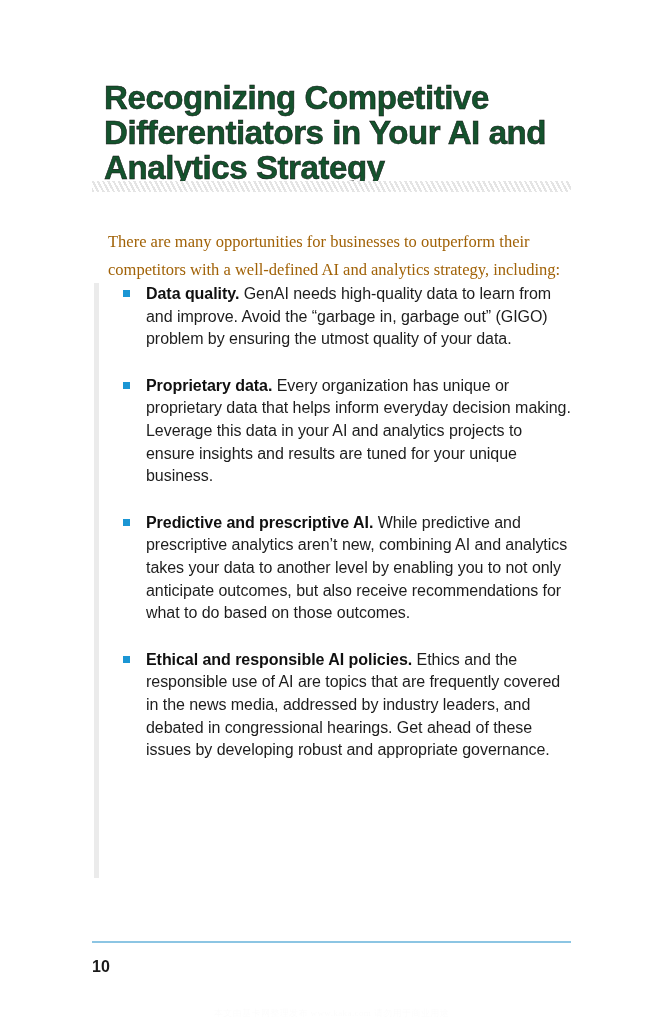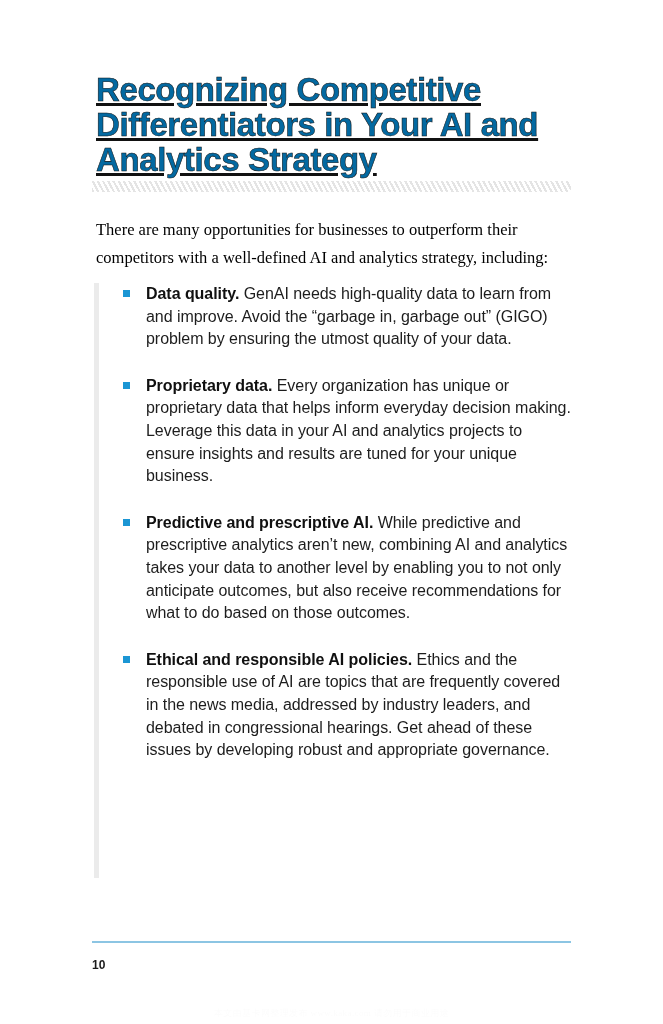--- a/index.html
+++ b/index.html
@@ -26,28 +26,27 @@
   }
 
   
   .title-block {
     position: absolute;
     left: 92px;
     top: 68px;
     width: 480px;
   }
   .doc-title {
-    margin: 4px;
+    margin: 12px;
     font-family: "Liberation Sans", sans-serif;
     font-size: 33px;
     line-height: 35px;
     font-weight: 700;
     letter-spacing: -0.4px;
-    color: #0369a1;
-    text-decoration: underline;
+    color: #14532d;
     -webkit-text-stroke: 0.55px #111111;
   }
 
   
   .hatch-divider {
     position: absolute;
     left: 92px;
     top: 181px;
     width: 479px;
     height: 11px;
@@ -59,25 +58,25 @@
       #ffffff 4.6px
     );
   }
 
   
   .intro {
     position: absolute;
     left: 92px;
     top: 212px;
     width: 482px;
-    margin: 4px;
+    margin: 16px;
     font-family: "Liberation Serif", serif;
     font-size: 16.5px;
     line-height: 27.5px;
-    color: #000000;
+    color: #a16207;
   }
 
   
   .list-wrap {
     position: absolute;
     left: 94px;
     top: 283px;
     width: 480px;
   }
   .list-rule {
@@ -142,21 +141,21 @@
     font-family: "Liberation Sans", sans-serif;
     font-size: 10.3px;
     font-weight: 700;
     letter-spacing: 1.45px;
     color: #8a8a8a;
     text-transform: uppercase;
     white-space: nowrap;
   }
   .page-number {
     font-family: "Liberation Sans", sans-serif;
-    font-size: 12px;
+    font-size: 16px;
     font-weight: 700;
     color: #1b1b1b;
     letter-spacing: 0.2px;
   }
 
   
   .watermark {
     position: absolute;
     left: 0;
     top: 1007px;

